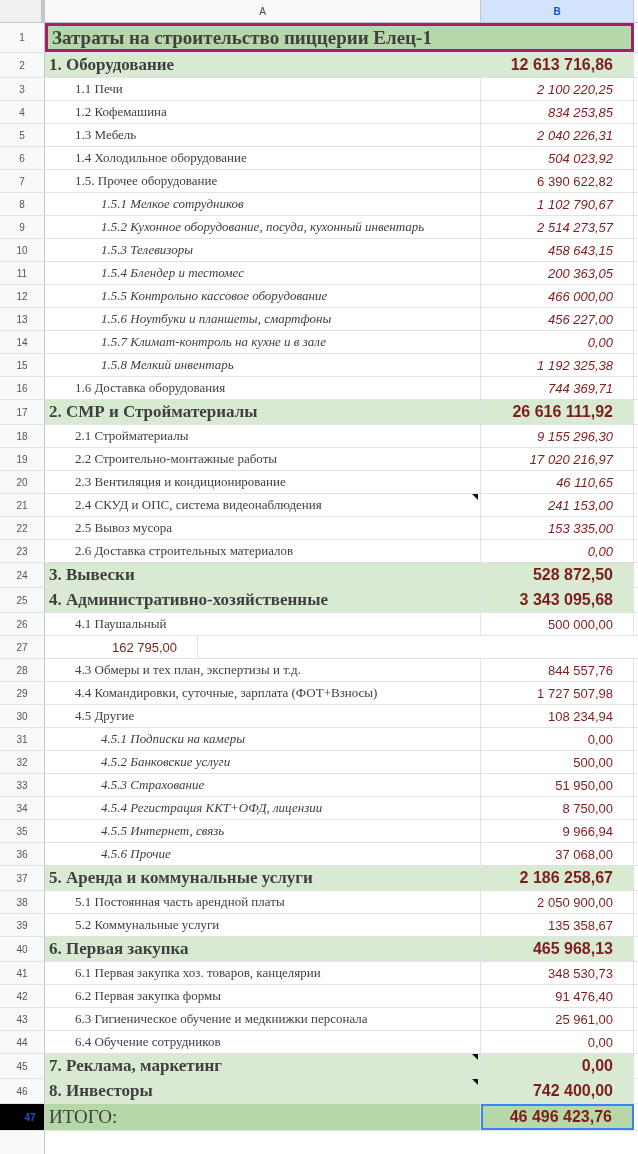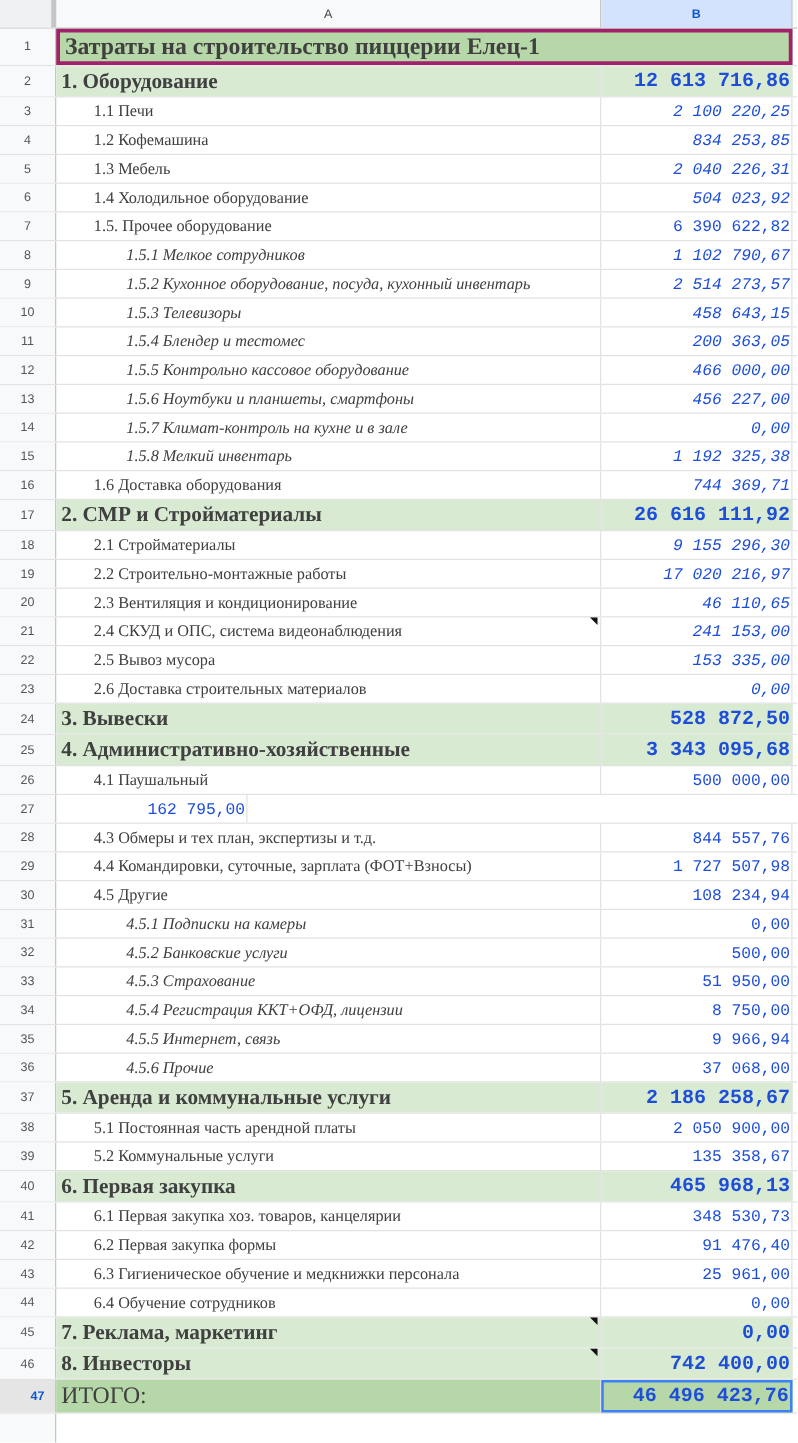--- a/index.html
+++ b/index.html
@@ -6,23 +6,23 @@
   body { width:638px; height:1154px; overflow:hidden; position:relative; }
   .grid { position:absolute; left:0; top:0; width:638px; }
   .hdr { display:flex; height:22px; background:#f8f9fa; border-bottom:1px solid #c7c7c7; }
   .corner { width:45px; height:22px; background:#eef0f2; border-right:4px solid #c4c7c5; box-sizing:border-box; }
   .colhdr { display:flex; align-items:center; justify-content:center; font-family:"Liberation Sans", sans-serif; font-size:10px; color:#444; border-right:1px solid #c7c7c7; box-sizing:border-box; }
   .colA { width:436px; }
   .colB { width:153px; }
   .colB.sel { background:#d3e3fd; color:#0b57d0; font-weight:bold; }
   .row { display:flex; height:23px; border-bottom:1px solid #e2e2e2; box-sizing:border-box; position:relative; }
   .rn { width:45px; flex:none; display:flex; align-items:center; justify-content:center; font-family:"Liberation Sans", sans-serif; font-size:10px; color:#555; background:#f8f9fa; border-right:1px solid #c7c7c7; box-sizing:border-box; }
-  .rn.sel { background:#e5e5e5; color:#0b57d0; font-weight:bold;padding-left:16px; }
+  .rn.sel { background:#000000; color:#0b57d0; font-weight:bold;padding-left:16px; }
   .ca { width:436px; flex:none; display:flex; align-items:center; font-family:"Liberation Serif", serif; font-size:13px; color:#404040; border-right:1px solid #e2e2e2; box-sizing:border-box; white-space:nowrap; overflow:visible; position:relative; }
-  .cb { width:153px; flex:none; display:flex; align-items:center; justify-content:flex-end; padding-right:1px; font-family:Liberation Mono, monospace; font-size:13px; color:#1d4ed8; border-right:1px solid #e2e2e2; box-sizing:border-box; position:relative; }
+  .cb { width:153px; flex:none; display:flex; align-items:center; justify-content:flex-end; padding-right:20px; font-family:Liberation Sans, sans-serif; font-size:13px; color:#7f1d1d; border-right:1px solid #e2e2e2; box-sizing:border-box; position:relative; }
   .lvl1 .ca { padding-left:30px; }
   .lvl2 .ca { padding-left:56px; font-style:italic; }
   .it .cb { font-style:italic; }
   .sec { height:25px; }
   .sec .ca, .sec .cb { background:#d9ead3; font-weight:bold; font-size:17px; }
   .sec .ca { padding-left:4px; }
   .sec .cb { font-size:16px; }
   .title { height:30px; }
   .title .ca { background:#b6d7a8; font-weight:bold; font-size:19px; padding-left:4px; width:589px; border:3px solid #a0226a; }
   .total { height:27px; }

